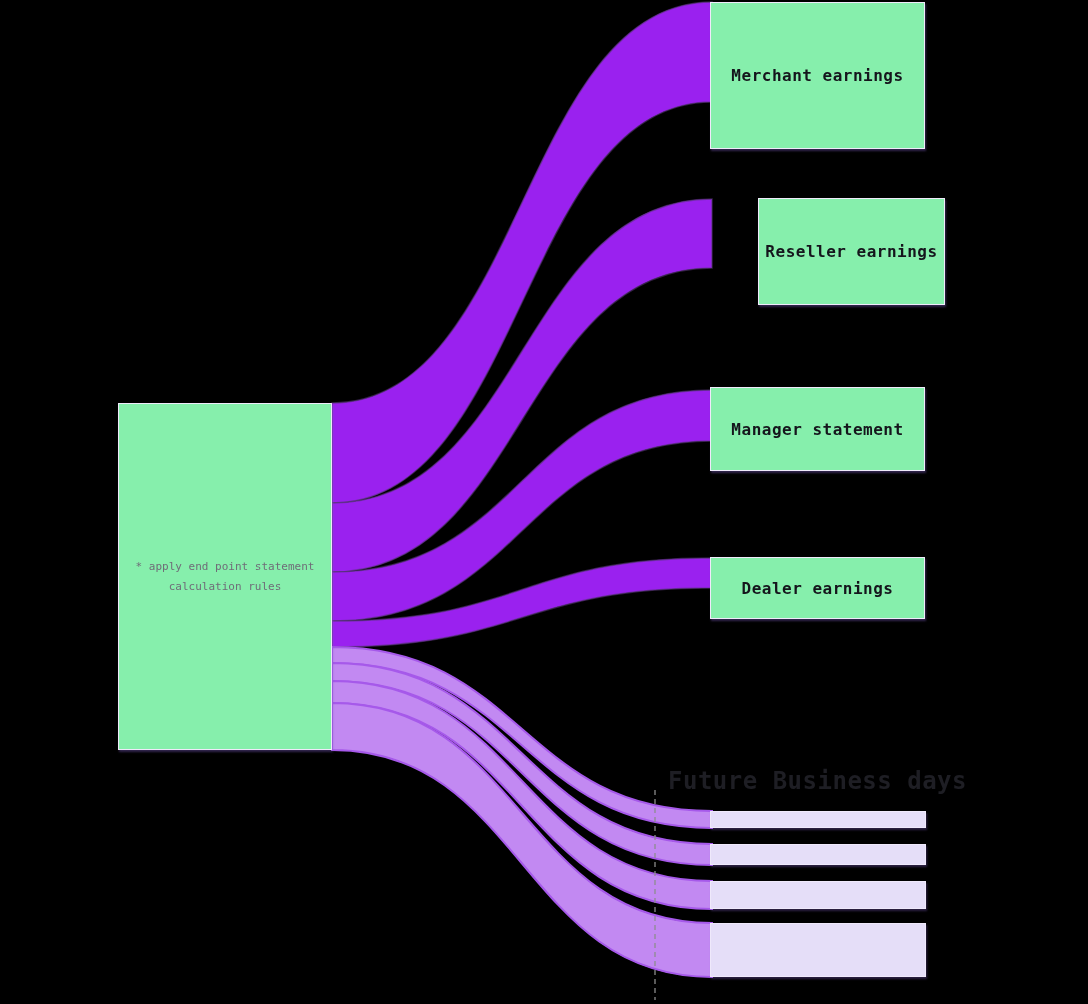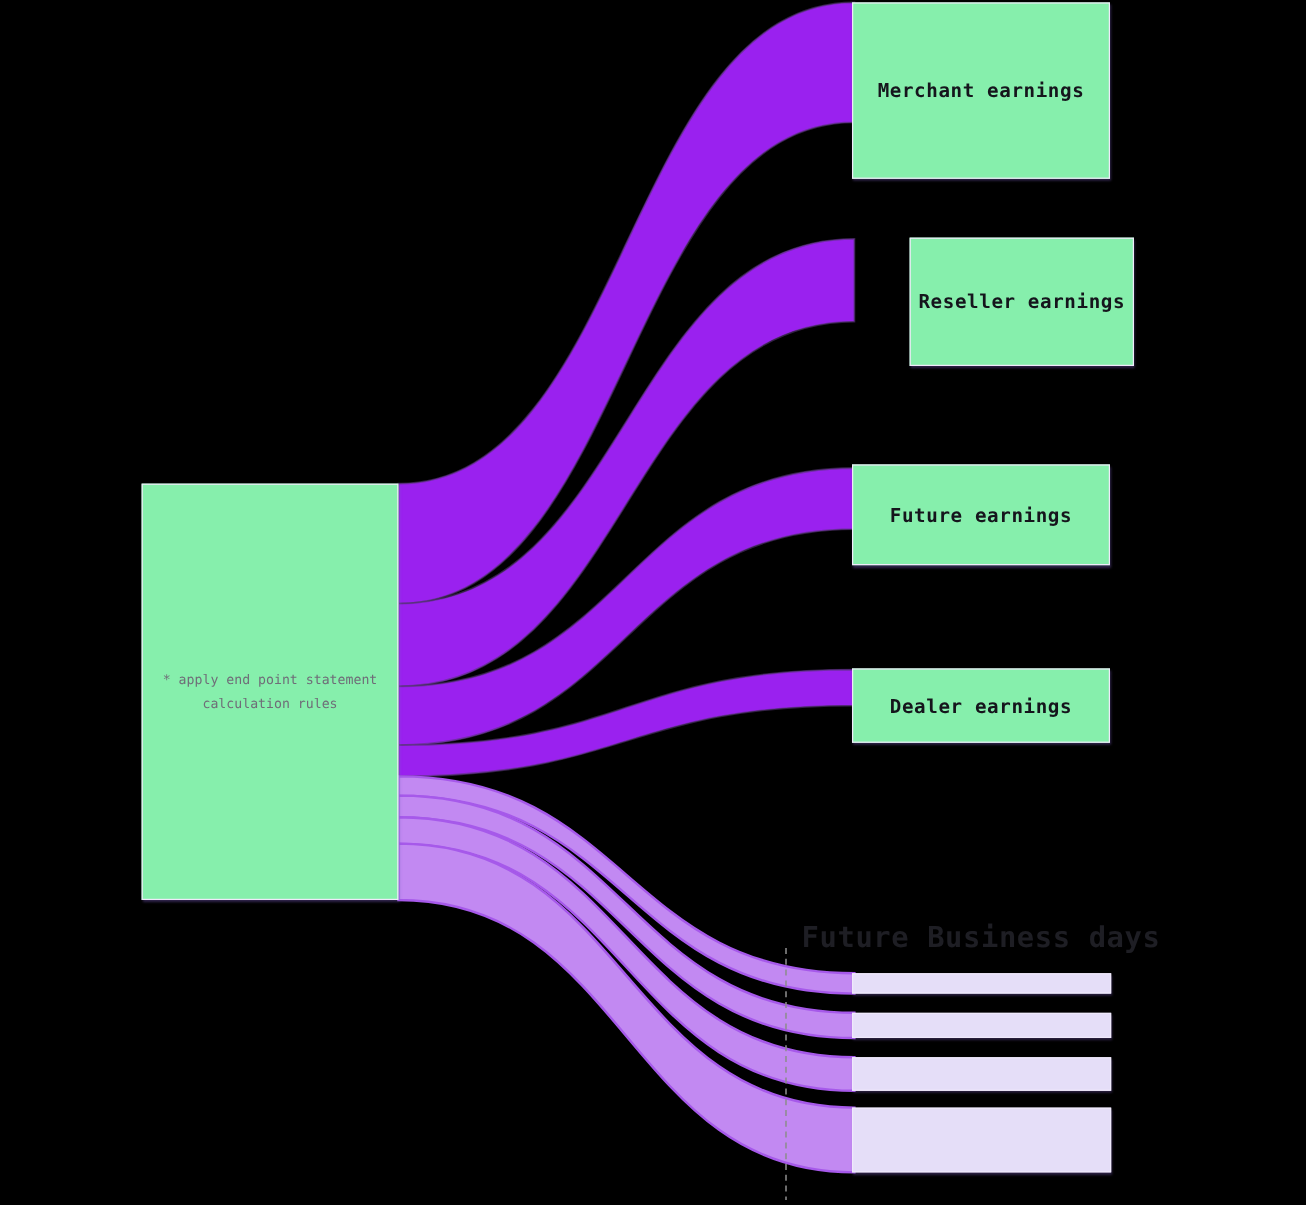--- a/index.html
+++ b/index.html
@@ -68,21 +68,21 @@
 
 <div class="node target t-merchant">
   <span>Merchant earnings</span>
 </div>
 
 <div class="node target t-reseller">
   <span>Reseller earnings</span>
 </div>
 
 <div class="node target t-manager">
-  <span>Future earnings</span>
+  <span>Manager statement</span>
 </div>
 
 <div class="node target t-dealer">
   <span>Dealer earnings</span>
 </div>
 
 <div class="bar" style="left: 710px; width: 216px; top: 811px; height: 17px;"></div>
 <div class="bar" style="left: 710px; width: 216px; top: 844px; height: 21px;"></div>
 <div class="bar" style="left: 710px; width: 216px; top: 881px; height: 28px;"></div>
 <div class="bar" style="left: 710px; width: 216px; top: 923px; height: 54px;"></div>

